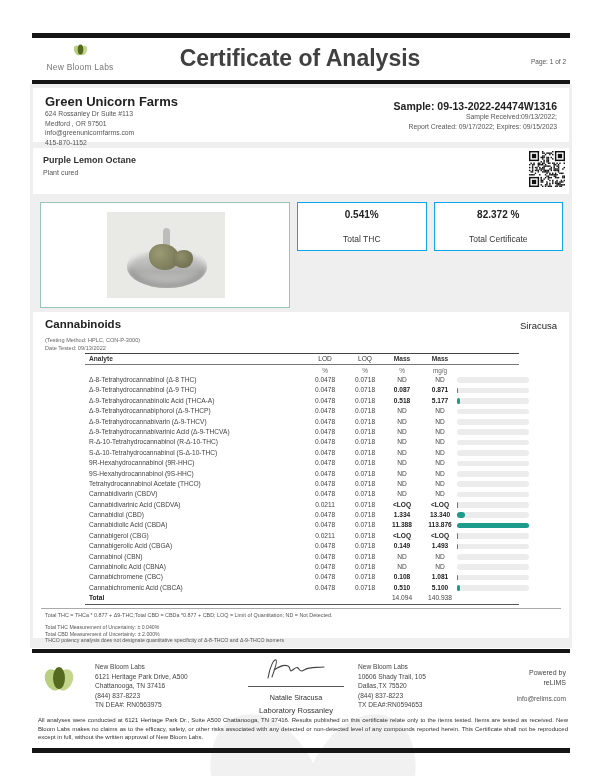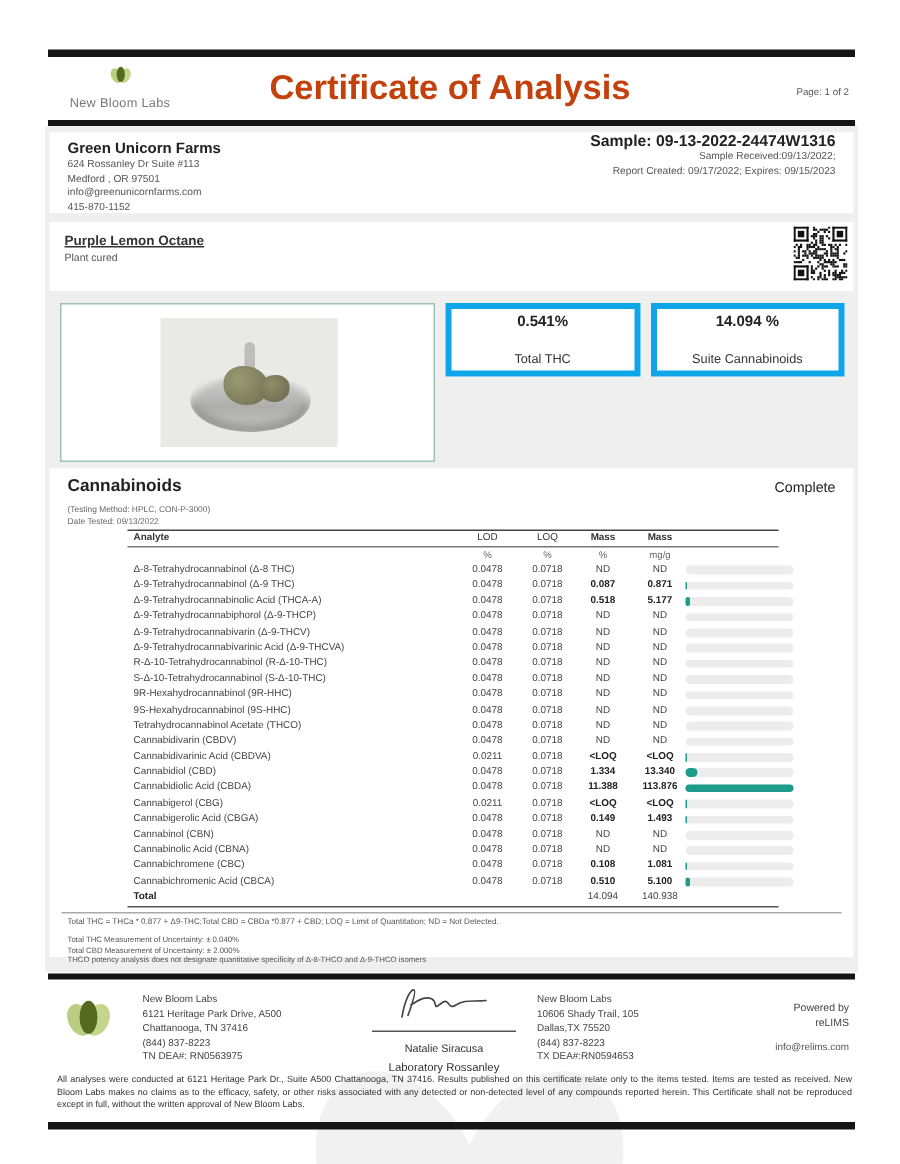--- a/index.html
+++ b/index.html
@@ -2,45 +2,45 @@
 <html><head>
 <meta charset="utf-8">
 <style>
   html,body{margin:0;padding:0;background:#fff;}
   body{width:600px;height:776px;font-family:"Liberation Sans",sans-serif;color:#222;-webkit-font-smoothing:antialiased;}
   .page{position:relative;width:600px;height:776px;background:#fff;overflow:hidden;}
   .hbar{position:absolute;left:32px;right:30px;height:5px;background:#151515;}
   
   .logo-block{position:absolute;left:38px;top:43px;width:84px;text-align:center;}
   .logo-name{font-size:8.5px;color:#787878;margin-top:1px;letter-spacing:.2px;}
-  .coa-title{position:absolute;left:120px;right:120px;top:45px;text-align:center;font-size:23px;font-weight:600;color:#c2410c;}
+  .coa-title{position:absolute;left:120px;right:120px;top:45px;text-align:center;font-size:23px;font-weight:600;color:#404040;}
   .page-num{position:absolute;right:34px;top:58px;font-size:6.5px;color:#555;}
   
   .band{position:absolute;left:30px;top:84px;width:542px;height:564px;background:#efefef;}
   .card{position:absolute;background:#fff;}
   .card-client{left:33px;top:88px;width:536px;height:54px;}
   .client-info{position:absolute;left:12px;top:6px;}
-  .client-name{font-size:10px;font-weight:bold;color:#222;}
+  .client-name{font-size:13px;font-weight:bold;color:#222;}
   .client-line{font-size:6.8px;color:#555;line-height:9.5px;}
-  .sample-info{position:absolute;right:12px;top:0;text-align:right;}
+  .sample-info{position:absolute;right:12px;top:12px;text-align:right;}
   .sample-id{font-size:10.5px;font-weight:bold;color:#222;}
   .sample-line{font-size:6.8px;color:#555;line-height:9.5px;}
   .card-strain{left:33px;top:148px;width:536px;height:46px;}
-  .strain-name{position:absolute;left:10px;top:7px;font-size:9px;font-weight:bold;color:#333;text-decoration:underline;}
+  .strain-name{position:absolute;left:10px;top:7px;font-size:9px;font-weight:bold;color:#333;}
   .strain-type{position:absolute;left:10px;top:21px;font-size:7px;color:#555;}
   .qr{position:absolute;right:4px;top:3px;width:36px;height:36px;}
   
   .photo-card{left:40px;top:202px;width:248px;height:104px;border:1px solid #9cc3ba;background:#fff;}
   .photo{position:absolute;left:66px;top:9px;width:118px;height:86px;background:#e9e9e6;overflow:hidden;}
   .dish{position:absolute;left:20px;top:34px;width:80px;height:42px;background:linear-gradient(180deg,#d9d9d7,#aeaeac 60%,#c6c6c4);border-radius:50%;box-shadow:inset 0 3px 6px rgba(255,255,255,.8), inset 0 -4px 6px rgba(0,0,0,.25);}
   .dish-handle{position:absolute;left:56px;top:16px;width:7px;height:24px;background:#bdbdbb;border-radius:4px 4px 0 0;}
   .bud1{position:absolute;left:42px;top:32px;width:30px;height:26px;background:radial-gradient(circle at 35% 35%,#9a9a74,#6e6e50);border-radius:46% 58% 50% 55%;}
   .bud2{position:absolute;left:66px;top:38px;width:20px;height:18px;background:radial-gradient(circle at 40% 35%,#8f8f6b,#67674b);border-radius:55% 45% 52% 50%;}
   .summary-grid{position:absolute;left:297px;top:202px;width:266px;height:104px;display:grid;grid-template-columns:1fr 1fr;grid-template-rows:1fr 1fr;gap:7px;}
-  .sumbox{background:#fff;border:4px solid #0ea5e9;display:flex;flex-direction:column;align-items:center;justify-content:center;}
+  .sumbox{background:#fff;border:1px solid #0ea5e9;display:flex;flex-direction:column;align-items:center;justify-content:center;}
   .sum-value{font-size:10px;font-weight:bold;color:#222;}
   .sum-label{font-size:8.5px;color:#333;margin-top:14px;}
   
   .card-cann{left:33px;top:312px;width:536px;height:326px;}
   .cann-title{position:absolute;left:12px;top:6px;font-size:11.5px;font-weight:bold;color:#222;}
   .cann-status{position:absolute;right:12px;top:8px;font-size:9.5px;color:#222;}
   .cann-method{position:absolute;left:12px;top:25px;font-size:5.6px;color:#666;}
   .cann-date{position:absolute;left:12px;top:33px;font-size:5.6px;color:#666;}
   .thead-rule1{position:absolute;left:52px;right:50px;top:41px;border-top:1px solid #444;}
   .thead-rule2{position:absolute;left:52px;right:50px;top:52px;border-top:0.5px solid #777;}
@@ -339,32 +339,32 @@
       <div class="bud1"></div>
       <div class="bud2"></div>
     </div>
   </div>
   <div class="summary-grid" id="summary-grid">
       <div class="sumbox">
         <div class="sum-value">0.541%</div>
         <div class="sum-label">Total THC</div>
       </div>
       <div class="sumbox">
-        <div class="sum-value">14.094 %</div>
-        <div class="sum-label">Suite Cannabinoids</div>
+        <div class="sum-value">82.372 %</div>
+        <div class="sum-label">Total Certificate</div>
       </div>
     </div>
 
   <div class="card card-cann">
     <svg class="watermark" width="260" height="220" viewBox="0 0 40 32">
       <ellipse cx="13" cy="17" rx="8" ry="12" fill="#000" transform="rotate(-24 13 17)"></ellipse>
       <ellipse cx="27" cy="17" rx="8" ry="12" fill="#000" transform="rotate(24 27 17)"></ellipse>
     </svg>
     <div class="cann-title">Cannabinoids</div>
-    <div class="cann-status">Complete</div>
+    <div class="cann-status">Siracusa</div>
     <div class="cann-method">(Testing Method: HPLC, CON-P-3000)</div>
     <div class="cann-date">Date Tested: 09/13/2022</div>
 
     <div class="thead-rule1"></div>
     <div class="th c-analyte" style="font-weight:bold">Analyte</div>
     <div class="th c-lod">LOD</div>
     <div class="th c-loq">LOQ</div>
     <div class="th c-mass1 bold">Mass</div>
     <div class="th c-mass2 bold">Mass</div>
     <div class="thead-rule2"></div>

